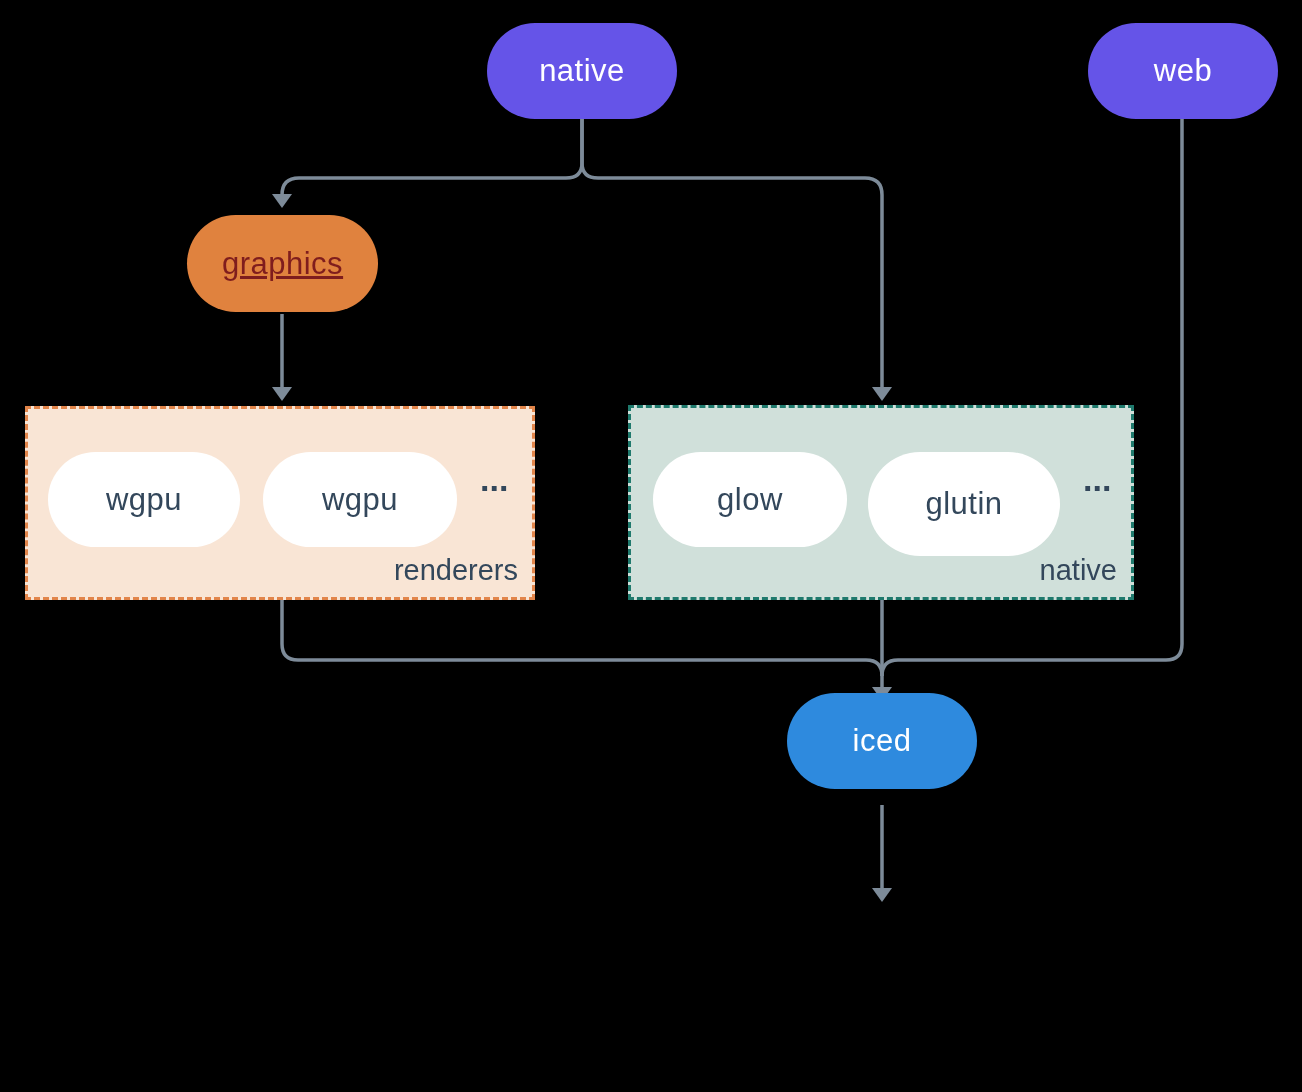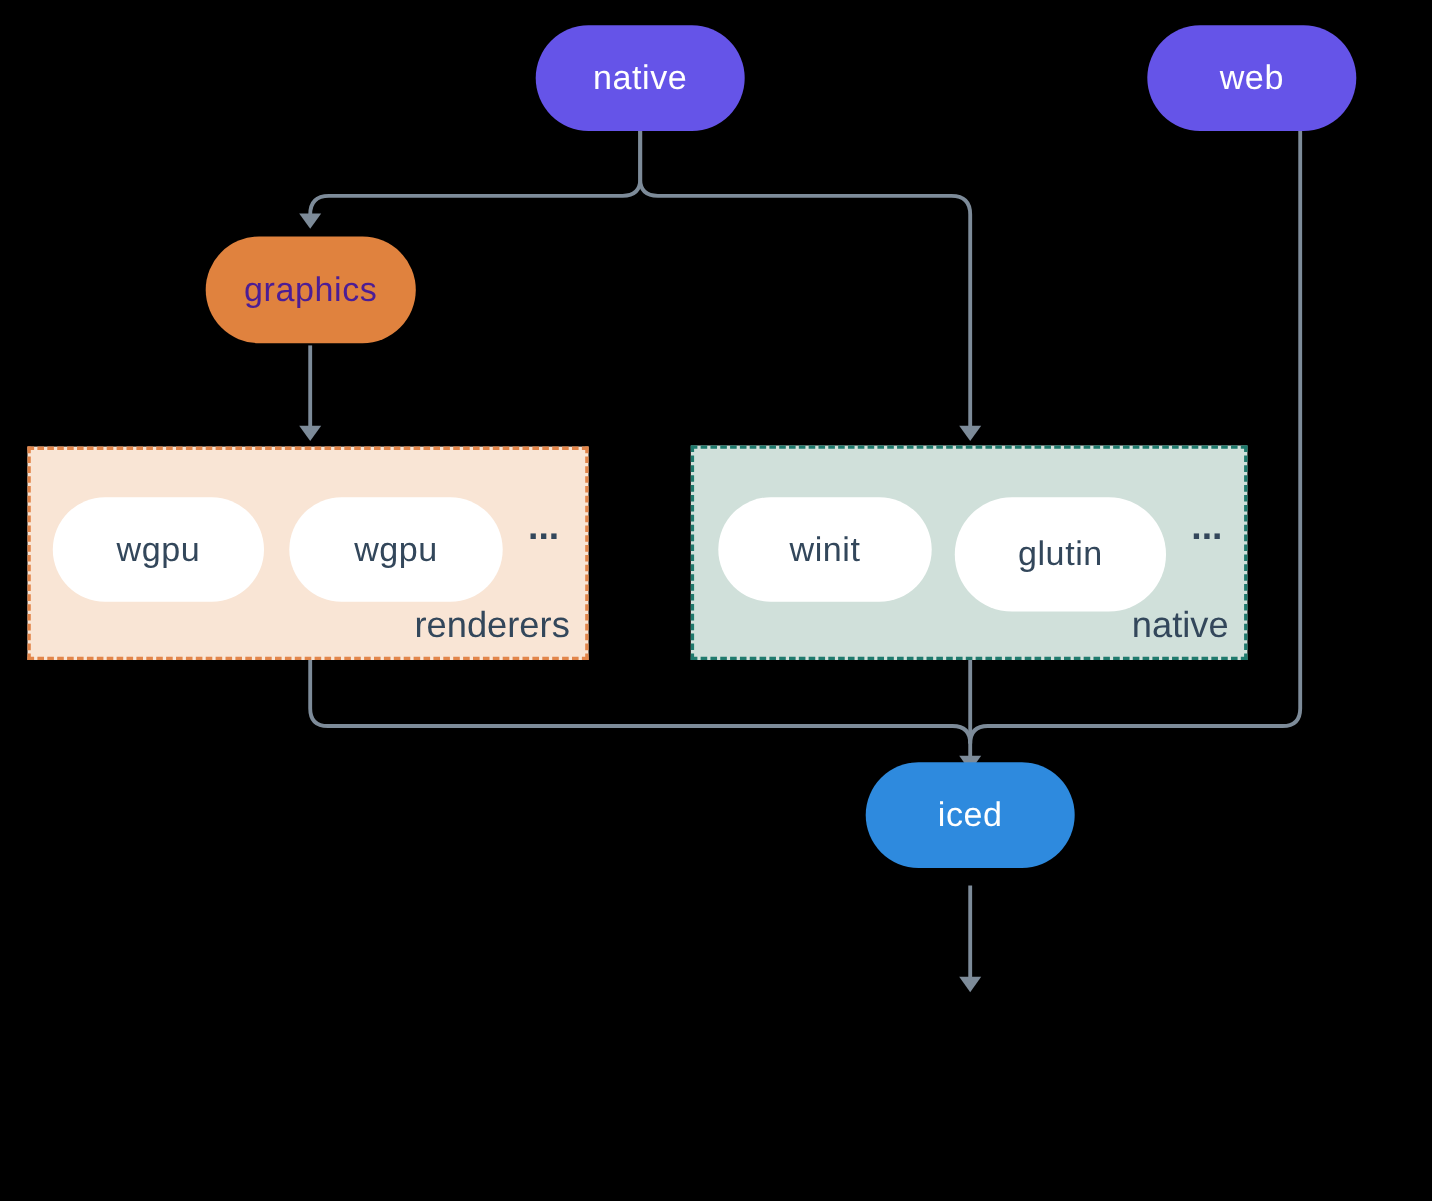--- a/index.html
+++ b/index.html
@@ -25,36 +25,36 @@
   .canvas{position:relative;width:1302px;height:1092px;background:var(--bg);}
   svg.connectors{position:absolute;left:0;top:0;z-index:1;}
   svg.connectors path{stroke:var(--line);stroke-width:3.5;fill:none;stroke-linejoin:round;}
   svg.connectors polygon{fill:var(--line);}
   .pill{
     position:absolute;z-index:2;
     display:flex;align-items:center;justify-content:center;
     border-radius:60px;font-size:31px;letter-spacing:0.5px;
   }
   .pill.purple{background:var(--purple);color:#ffffff;}
-  .pill.orange{background:var(--orange);color:#4c1d95;}
+  .pill.orange{background:var(--orange);color:#7f1d1d;text-decoration:underline;}
   .pill.blue{background:var(--blue);color:#ffffff;}
   .pill.white{background:#ffffff;color:var(--ink);}
   .group{position:absolute;z-index:2;border:3px dashed;}
   .group.renderers{left:25px;top:406px;width:510px;height:194px;
     background:var(--renderers-bg);border-color:var(--renderers-border);}
   .group.shells{left:628px;top:405px;width:506px;height:195px;
     background:var(--shells-bg);border-color:var(--shells-border);}
   .group .pill{position:absolute;margin-top:20px;}
   .ellipsis{
     position:absolute;display:flex;align-items:center;
     height:95px;font-size:34px;font-weight:600;color:var(--ink);z-index:2;
   }
   .group-label{
     position:absolute;right:14px;bottom:10px;
-    font-size:33px;color:var(--ink);z-index:2;
+    font-size:29px;color:var(--ink);z-index:2;
   }
   .app-box{
     position:absolute;left:720px;top:911px;width:323px;height:157px;z-index:2;
     background:var(--app-bg);border:3px solid var(--app-border);
     display:flex;flex-direction:column;align-items:center;justify-content:center;
     color:var(--ink);font-size:34px;line-height:47px;text-align:center;
   }
 </style>
 </head>
 <body>
@@ -80,42 +80,42 @@
     <polygon points="872,687 892,687 882,701"></polygon>
 
     <path d="M 882 805 L 882 889"></path>
     <polygon points="872,888 892,888 882,902"></polygon>
   </svg>
 
   <div class="pill purple" style="left:487px;top:23px;width:190px;height:96px;">
     <span>native</span>
   </div>
 
-  <div class="pill purple" style="left:1043px;top:23px;width:190px;height:96px;">
+  <div class="pill purple" style="left:1088px;top:23px;width:190px;height:96px;">
     <span>web</span>
   </div>
 
   <div class="pill orange" style="left:187px;top:215px;width:191px;height:97px;">
     <span>graphics</span>
   </div>
 
   <div class="group renderers">
     <div class="pill white" style="left:20px;top:23px;width:192px;height:95px;">
       <span>wgpu</span>
     </div>
     <div class="pill white" style="left:235px;top:23px;width:194px;height:95px;">
       <span>wgpu</span>
     </div>
     <span class="ellipsis" style="left:452px;top:23px;">...</span>
     <span class="group-label">renderers</span>
   </div>
 
   <div class="group shells">
     <div class="pill white" style="left:22px;top:24px;width:194px;height:95px;">
-      <span>winit</span>
+      <span>glow</span>
     </div>
     <div class="pill white" style="left:237px;top:24px;width:192px;height:104px;">
       <span>glutin</span>
     </div>
     <span class="ellipsis" style="left:452px;top:24px;">...</span>
     <span class="group-label">native</span>
   </div>
 
   <div class="pill blue" style="left:787px;top:693px;width:190px;height:96px;">
     <span>iced</span>

